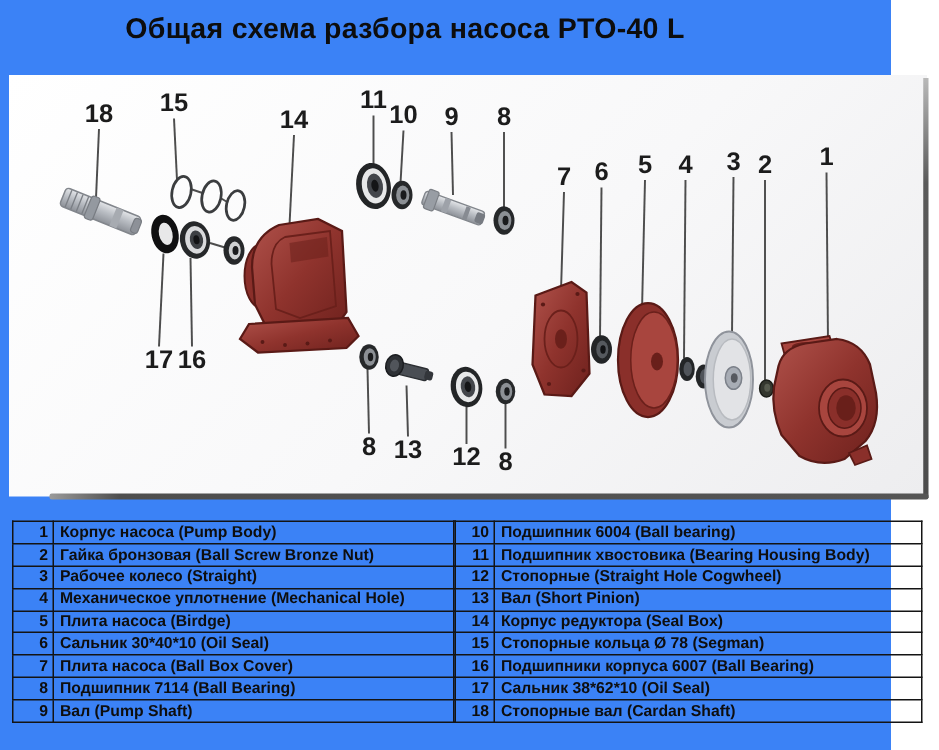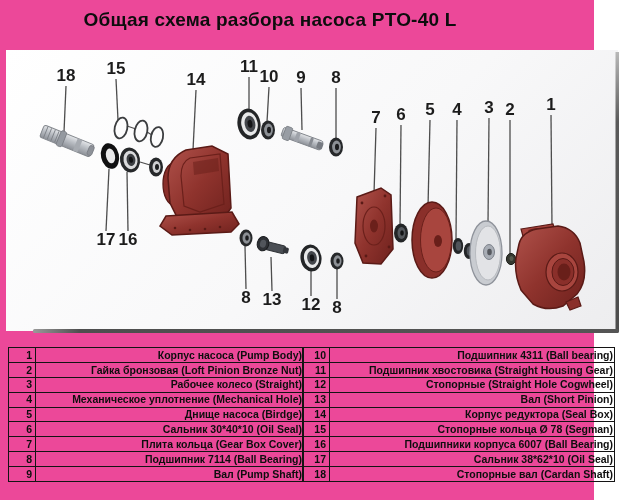--- a/index.html
+++ b/index.html
@@ -1,32 +1,32 @@
 <!DOCTYPE html>
 <html><head>
 <meta charset="utf-8">
 <style>
   html,body{margin:0;padding:0;}
   body{width:626px;height:500px;background:#ffffff;font-family:"Liberation Sans",sans-serif;overflow:hidden;}
-  #root{position:relative;width:594px;height:500px;background:#ec4899;}
+  #root{position:relative;width:594px;height:500px;background:#3b82f6;}
   .title{position:absolute;top:9px;left:0;width:540px;text-align:center;
          font-size:19px;font-weight:bold;color:#0d0d0d;letter-spacing:0.2px;}
   .diagram-bg{position:absolute;top:50px;left:6px;width:612px;height:281px;
       background:linear-gradient(135deg,#ffffff 0%,#f8f8f9 55%,#ededef 100%);}
   svg.diagram{position:absolute;top:50px;left:0;width:626px;height:285px;}
   .callout{position:absolute;transform:translateX(-50%);font-size:17px;font-weight:600;
            color:#1c1c1c;line-height:1;white-space:nowrap;}
   .parts-table{position:absolute;top:347px;left:8px;width:610px;display:flex;}
   table{border-collapse:collapse;table-layout:fixed;}
   table.left-t{width:296px;}
   table.right-t{width:313px;margin-left:-2px;}
   td{border:1.6px solid #141414;height:13.9px;font-size:10.5px;font-weight:bold;
      color:#0e0e0e;line-height:1;overflow:hidden;white-space:nowrap;padding-top:0;padding-bottom:0;}
   td.num{width:22px;text-align:right;padding-right:3px;}
-  td.name{text-align:right;padding-left:4px;}
+  td.name{text-align:left;padding-left:4px;}
 </style>
 </head>
 <body>
 <div id="root">
 
 <div class="title">Общая схема разбора насоса PTO-40 L</div>
 
 <div class="diagram-bg"></div>
 
 <svg class="diagram" viewBox="0 50 626 285">
@@ -262,61 +262,61 @@
 
 <div class="parts-table">
   <table class="left-t">
     <tbody>
           <tr>
             <td class="num">1</td>
             <td class="name">Корпус насоса (Pump Body)</td>
           </tr>
     <tr>
             <td class="num">2</td>
-            <td class="name">Гайка бронзовая (Loft Pinion Bronze Nut)</td>
+            <td class="name">Гайка бронзовая (Ball Screw Bronze Nut)</td>
           </tr>
     <tr>
             <td class="num">3</td>
             <td class="name">Рабочее колесо (Straight)</td>
           </tr>
     <tr>
             <td class="num">4</td>
             <td class="name">Механическое уплотнение (Mechanical Hole)</td>
           </tr>
     <tr>
             <td class="num">5</td>
-            <td class="name">Днище насоса (Birdge)</td>
+            <td class="name">Плита насоса (Birdge)</td>
           </tr>
     <tr>
             <td class="num">6</td>
             <td class="name">Сальник 30*40*10 (Oil Seal)</td>
           </tr>
     <tr>
             <td class="num">7</td>
-            <td class="name">Плита кольца (Gear Box Cover)</td>
+            <td class="name">Плита насоса (Ball Box Cover)</td>
           </tr>
     <tr>
             <td class="num">8</td>
             <td class="name">Подшипник 7114 (Ball Bearing)</td>
           </tr>
     <tr>
             <td class="num">9</td>
             <td class="name">Вал (Pump Shaft)</td>
           </tr>
   </tbody>
       </table>
   <table class="right-t">
     <tbody>
           <tr>
             <td class="num">10</td>
-            <td class="name">Подшипник 4311 (Ball bearing)</td>
+            <td class="name">Подшипник 6004 (Ball bearing)</td>
           </tr>
     <tr>
             <td class="num">11</td>
-            <td class="name">Подшипник хвостовика (Straight Housing Gear)</td>
+            <td class="name">Подшипник хвостовика (Bearing Housing Body)</td>
           </tr>
     <tr>
             <td class="num">12</td>
             <td class="name">Стопорные (Straight Hole Cogwheel)</td>
           </tr>
     <tr>
             <td class="num">13</td>
             <td class="name">Вал (Short Pinion)</td>
           </tr>
     <tr>

